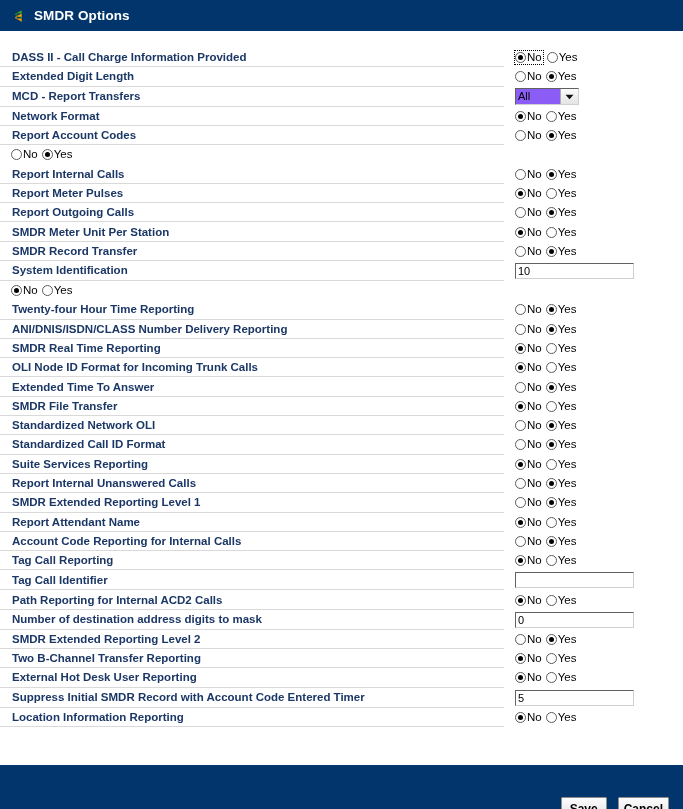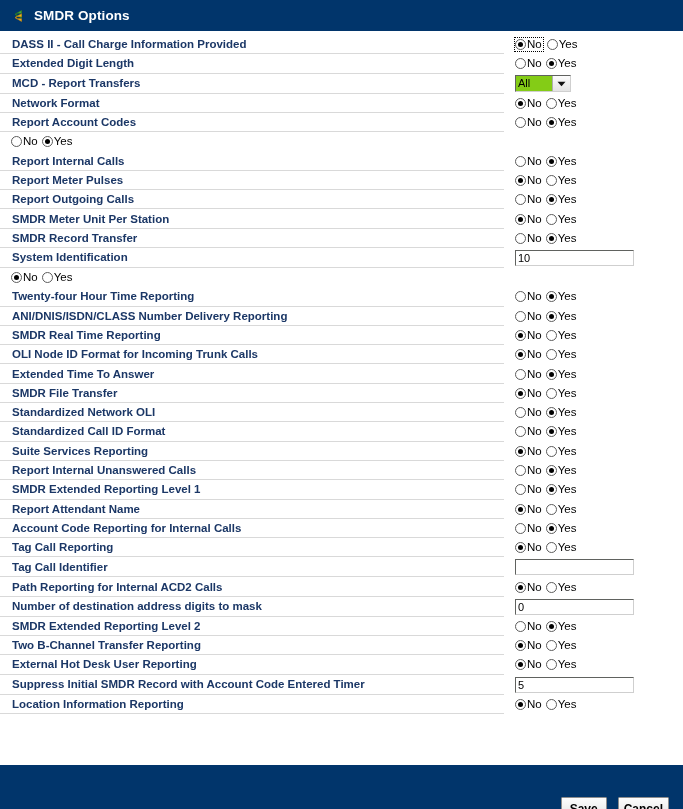--- a/index.html
+++ b/index.html
@@ -45,21 +45,21 @@
     font-size: 13.5px;
     font-weight: bold;
     letter-spacing: 0.1px;
     white-space: nowrap;
   }
 
   
   .form-area {
     flex: 1 1 auto;
     background: #ffffff;
-    padding-top: 4px;
+    padding-top: 17px;
     box-sizing: border-box;
     overflow: hidden;
     border-radius: 23px;
   }
   .rows {
     width: 100%;
   }
   .row {
     display: flex;
     align-items: flex-start;
@@ -153,28 +153,28 @@
     background: #ffffff;
     font-family: "Liberation Sans", sans-serif;
     font-size: 11px;
     color: #000;
     padding: 0 2px;
     line-height: 14px;
   }
 
   
   .select-box {
-    width: 56px;
+    width: 64px;
     height: 17px;
     box-sizing: border-box;
     border-top: 1px solid #60625f;
     border-left: 1px solid #60625f;
     border-right: 1px solid #cfcfcf;
     border-bottom: 1px solid #cfcfcf;
-    background: #84cc16;
+    background: #8b5cf6;
     display: flex;
     align-items: stretch;
     justify-content: space-between;
     font-size: 11px;
     color: #000;
     overflow: hidden;
   }
   .select-box .sel-val {
     padding-left: 2px;
     display: flex;

